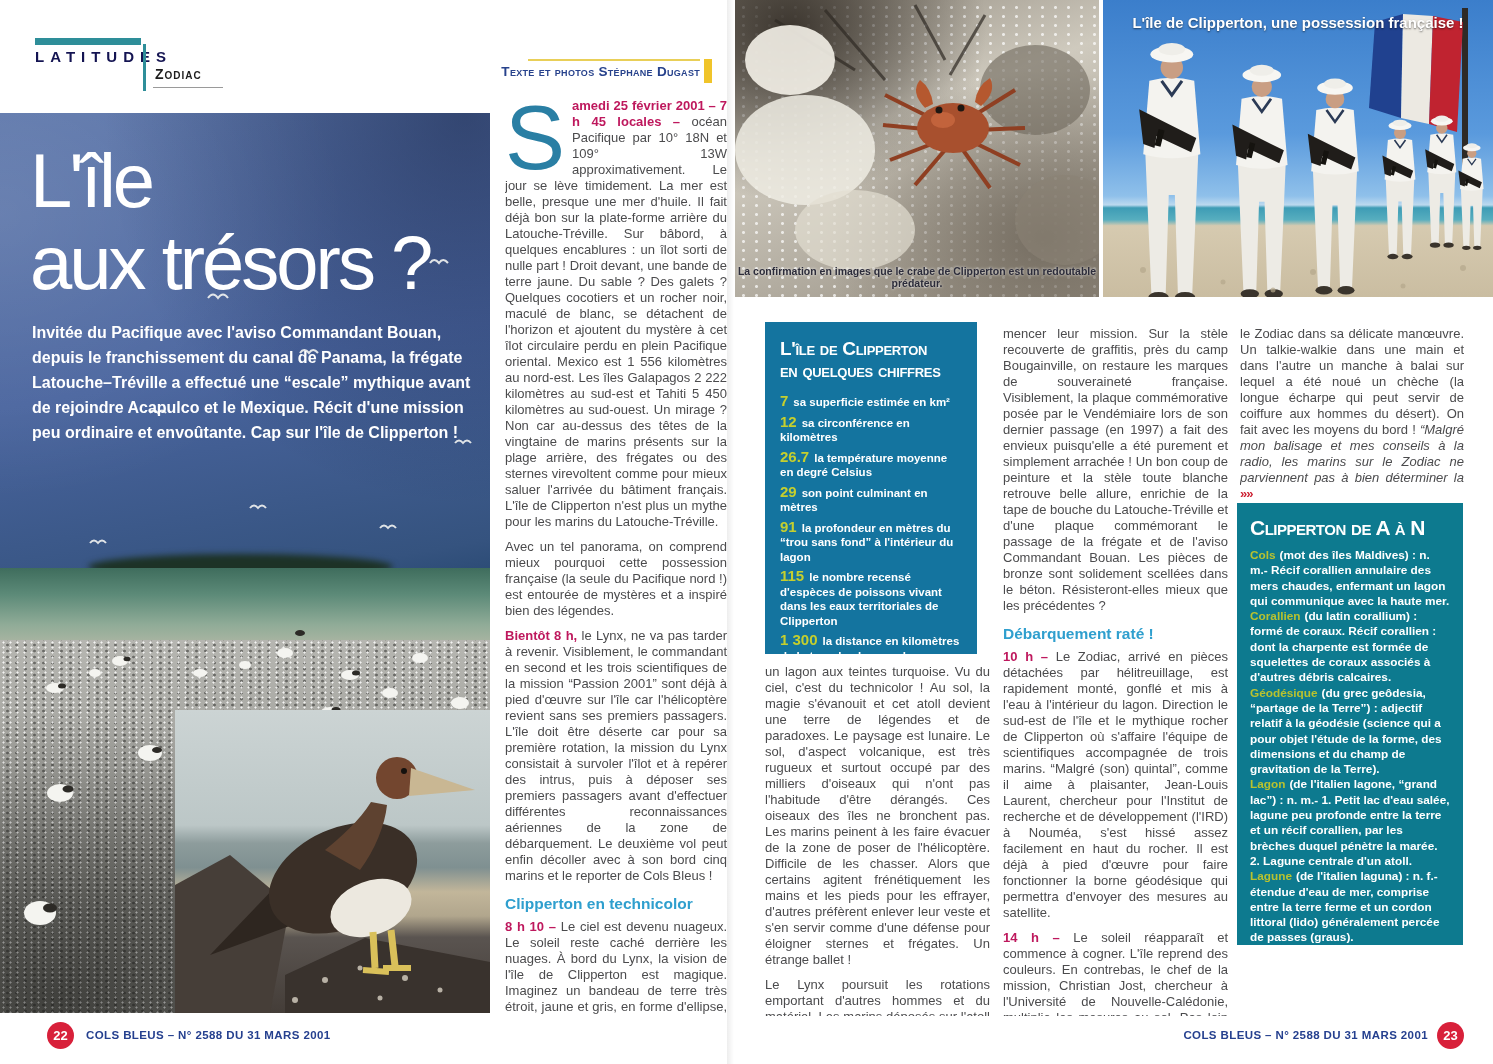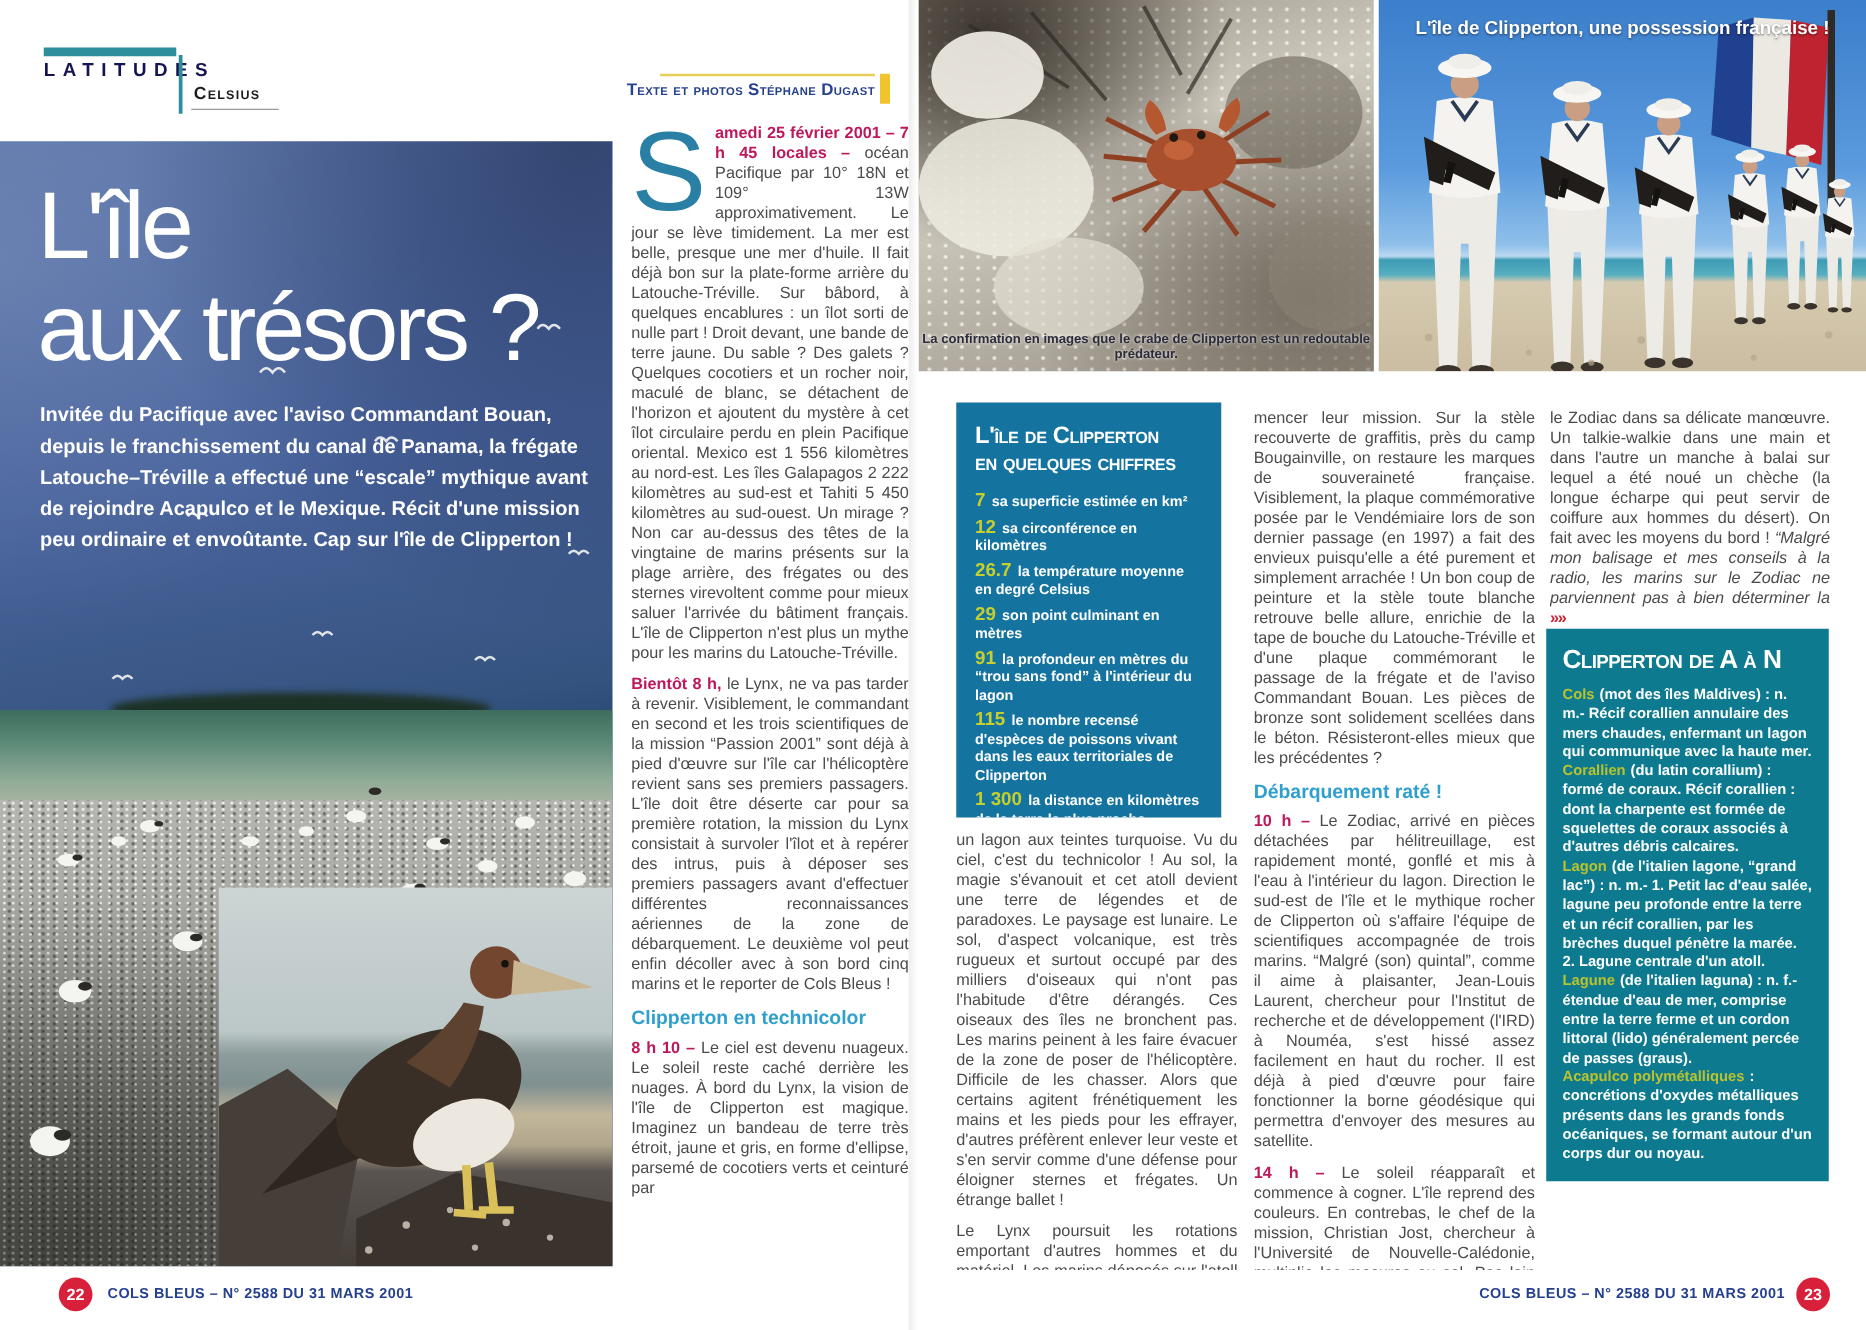--- a/index.html
+++ b/index.html
@@ -96,21 +96,21 @@
   .issue.right{left:1150px;width:278px;text-align:right;}
 </style>
 </head>
 <body>
 
 <div class="spread">
 
   <div class="abs kicker-bar"></div>
   <div class="abs kicker">LATITUDES</div>
   <div class="abs kicker-vline"></div>
-  <div class="abs kicker-sub">Celsius</div>
+  <div class="abs kicker-sub">Zodiac</div>
   <div class="abs kicker-underline"></div>
 
   <div class="abs byline-rule"></div>
   <div class="abs byline">Texte et photos Stéphane Dugast</div>
   <div class="abs byline-tab"></div>
 
   <div class="abs hero">
     <div class="abs hero-skyshade"></div>
     <div class="abs hero-island"></div>
     <div class="abs hero-sea"></div>
@@ -257,20 +257,21 @@
         <circle cx="300" cy="286" r="2.5"></circle>
           <circle cx="360" cy="268" r="3"></circle>
           <circle cx="170" cy="290" r="2.5"></circle>
       </g>
     </svg>
     <div class="abs sailor-caption">L'île de Clipperton, une possession française !</div>
   </div>
 
   <div class="abs col col1">
     <p><span class="dropcap">S</span><span class="lead">amedi 25 février 2001 – 7 h 45 locales –</span><span> océan Pacifique par 10° 18N et 109° 13W approximativement. Le jour se lève timidement. La mer est belle, presque une mer d'huile. Il fait déjà bon sur la plate-forme arrière du Latouche-Tréville. Sur bâbord, à quelques encablures : un îlot sorti de nulle part ! Droit devant, une bande de terre jaune. Du sable ? Des galets ? Quelques cocotiers et un rocher noir, maculé de blanc, se détachent de l'horizon et ajoutent du mystère à cet îlot circulaire perdu en plein Pacifique oriental. Mexico est 1 556 kilomètres au nord-est. Les îles Galapagos 2 222 kilomètres au sud-est et Tahiti 5 450 kilomètres au sud-ouest. Un mirage ? Non car au-dessus des têtes de la vingtaine de marins présents sur la plage arrière, des frégates ou des sternes virevoltent comme pour mieux saluer l'arrivée du bâtiment français. L'île de Clipperton n'est plus un mythe pour les marins du Latouche-Tréville.</span></p>
+    <p><span>Avec un tel panorama, on comprend mieux pourquoi cette possession française (la seule du Pacifique nord !) est entourée de mystères et a inspiré bien des légendes.</span></p>
     <p><span class="lead">Bientôt 8 h,</span><span> le Lynx, ne va pas tarder à revenir. Visiblement, le commandant en second et les trois scientifiques de la mission “Passion 2001” sont déjà à pied d'œuvre sur l'île car l'hélicoptère revient sans ses premiers passagers. L'île doit être déserte car pour sa première rotation, la mission du Lynx consistait à survoler l'îlot et à repérer des intrus, puis à déposer ses premiers passagers avant d'effectuer différentes reconnaissances aériennes de la zone de débarquement. Le deuxième vol peut enfin décoller avec à son bord cinq marins et le reporter de Cols Bleus !</span></p>
     <h3 class="subhead">Clipperton en technicolor</h3>
     <p><span class="lead">8 h 10 –</span><span> Le ciel est devenu nuageux. Le soleil reste caché derrière les nuages. À bord du Lynx, la vision de l'île de Clipperton est magique. Imaginez un bandeau de terre très étroit, jaune et gris, en forme d'ellipse, parsemé de cocotiers verts et ceinturé par</span></p>
   </div>
 
   <div class="abs statsbox">
     <h2><span>L'île de Clipperton</span><br><span>en quelques chiffres</span></h2>
     <p><span class="stat-num">7</span><span>sa superficie estimée en km²</span></p>
     <p><span class="stat-num">12</span><span>sa circonférence en kilomètres</span></p>
     <p><span class="stat-num">26.7</span><span>la température moyenne en degré Celsius</span></p>
@@ -294,20 +295,21 @@
   </div>
 
   <div class="abs col col4">
     <p><span>le Zodiac dans sa délicate manœuvre. Un talkie-walkie dans une main et dans l'autre un manche à balai sur lequel a été noué un chèche (la longue écharpe qui peut servir de coiffure aux hommes du désert). On fait avec les moyens du bord !</span><span class="ital"> “Malgré mon balisage et mes conseils à la radio, les marins sur le Zodiac ne parviennent pas à bien déterminer la</span><span class="cont-marker"> »»</span></p>
   </div>
 
   <div class="abs glossary">
     <h2>Clipperton de A à N</h2>
     <p><span class="term">Cols</span><span>(mot des îles Maldives) : n. m.- Récif corallien annulaire des mers chaudes, enfermant un lagon qui communique avec la haute mer.</span></p>
     <p><span class="term">Corallien</span><span>(du latin corallium) : formé de coraux. Récif corallien : dont la charpente est formée de squelettes de coraux associés à d'autres débris calcaires.</span></p>
+    <p><span class="term">Géodésique</span><span>(du grec geôdesia, “partage de la Terre”) : adjectif relatif à la géodésie (science qui a pour objet l'étude de la forme, des dimensions et du champ de gravitation de la Terre).</span></p>
     <p><span class="term">Lagon</span><span>(de l'italien lagone, “grand lac”) : n. m.- 1. Petit lac d'eau salée, lagune peu profonde entre la terre et un récif corallien, par les brèches duquel pénètre la marée. 2. Lagune centrale d'un atoll.</span></p>
     <p><span class="term">Lagune</span><span>(de l'italien laguna) : n. f.- étendue d'eau de mer, comprise entre la terre ferme et un cordon littoral (lido) généralement percée de passes (graus).</span></p>
     <p><span class="term">Acapulco polymétalliques</span><span>: concrétions d'oxydes métalliques présents dans les grands fonds océaniques, se formant autour d'un corps dur ou noyau.</span></p>
   </div>
 
   <div class="abs gutter"></div>
 
   <div class="abs pagenum pn-left">22</div>
   <div class="abs issue left">COLS BLEUS – N° 2588 DU 31 MARS 2001</div>
   <div class="abs issue right">COLS BLEUS – N° 2588 DU 31 MARS 2001</div>

